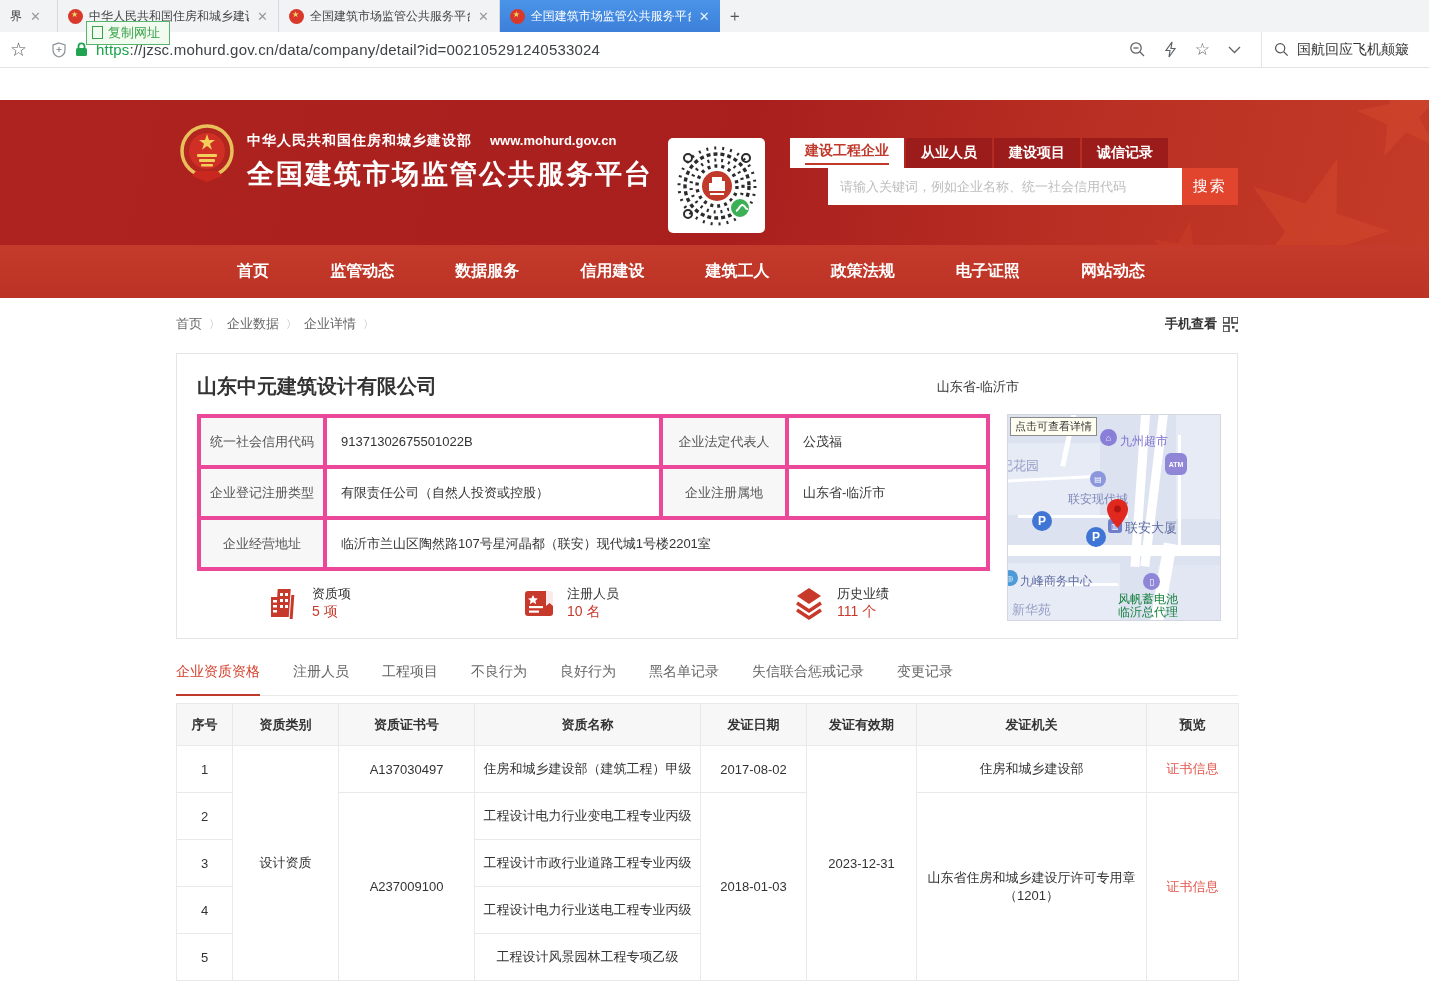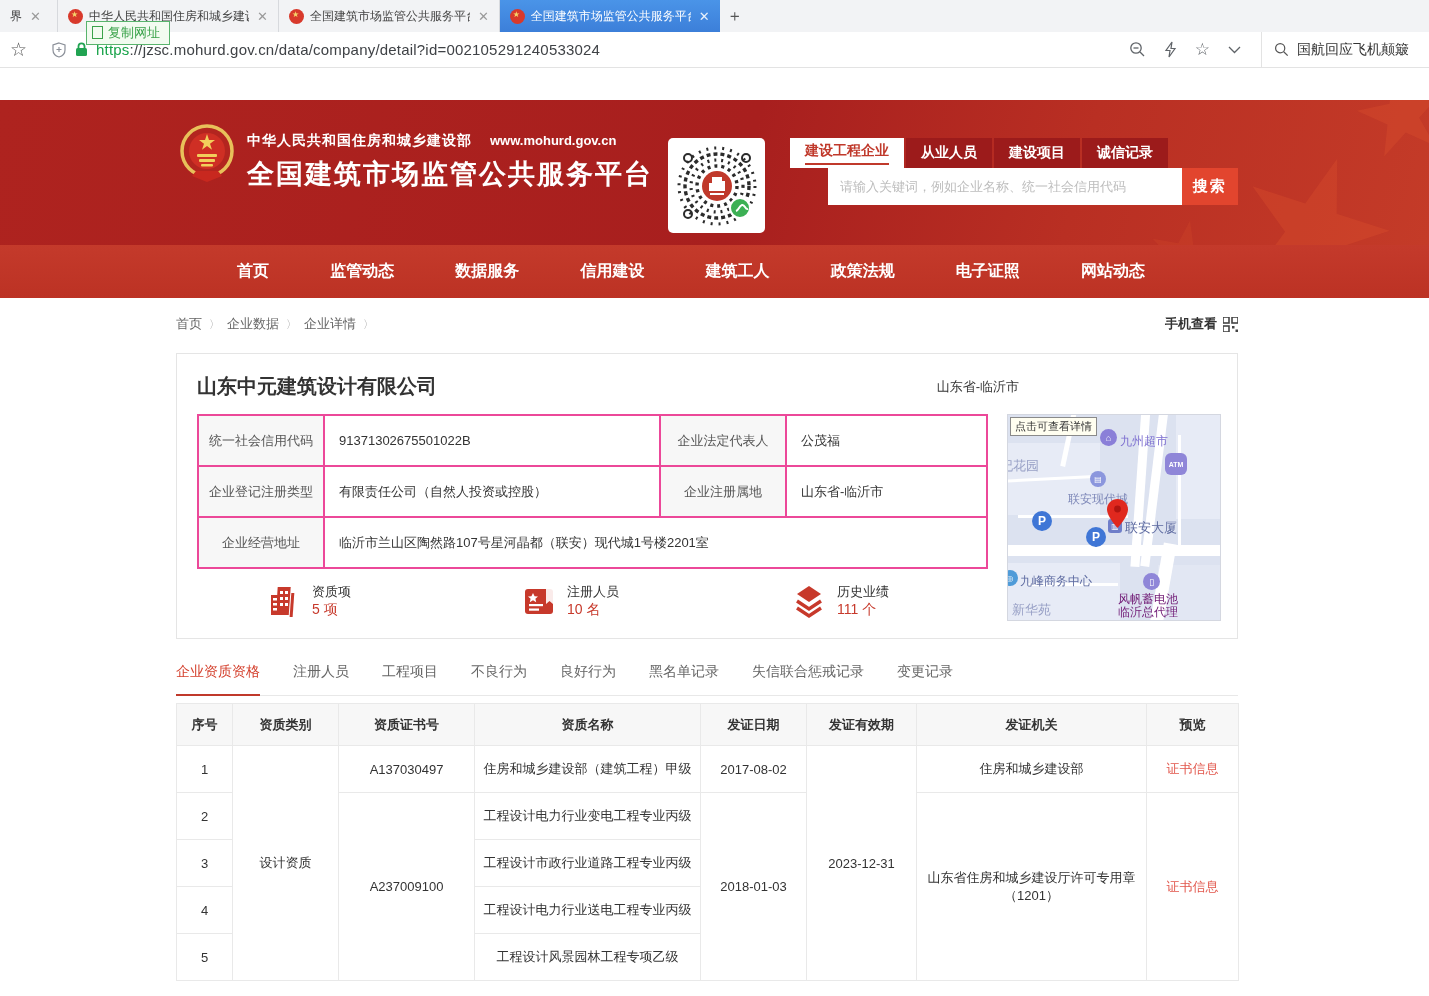--- a/index.html
+++ b/index.html
@@ -47,39 +47,39 @@
   .brand-text .line2 { color:#fff; font-size:27px; font-weight:bold; letter-spacing:2px; margin-top:6px; }
   .qr-box { position:absolute; left:668px; top:38px; width:97px; height:95px; background:#fff; border-radius:5px; display:flex; align-items:center; justify-content:center; }
   .hsearch { position:absolute; left:790px; top:38px; width:448px; }
   .stabs { display:flex; }
   .stab { height:30px; padding:0 15px; display:flex; align-items:center; background:#9c1b1b; color:#fff; font-size:14px; font-weight:bold; margin-right:2px; }
   .stab.active { background:#fff; color:#c0392b; }
   .stab.active span { border-bottom:2px solid #c0392b; padding-bottom:3px; }
   .sform { display:flex;padding-left:38px; }
   .sinput { width:386px; height:37px; border:none; background:#fff; padding:0 12px; font-size:13px; color:#333; outline:none; font-family:inherit; }
   .sinput::placeholder { color:#bdbdbd; }
-  .sbtn { width:62px; height:37px; background:#e2452e; color:#fff; border:none; font-size:15px; font-weight:bold; letter-spacing:2px; }
+  .sbtn { width:62px; height:37px; background:#e2452e; color:#fff; border:none; font-size:15px; font-weight:normal; letter-spacing:2px; }
 
   .main-nav { height:53px; background:linear-gradient(#c43a2b,#bc3224); }
   .nav-inner { margin-left:237px; width:908px; height:100%; display:flex; justify-content:space-between; align-items:center; }
   .nav-item { color:#fff; font-size:16px; font-weight:bold; cursor:pointer; }
 
   
   .content { width:1062px; margin-left:176px; }
   .crumb-row { display:flex; justify-content:space-between; align-items:center; margin-top:16px; height:20px; }
   .crumbs { font-size:13px; color:#666; display:flex; gap:7px; align-items:center; }
   .crumbs .sep { color:#aaa; font-size:11px; }
   .mobile-view { display:flex; align-items:center; gap:6px; font-size:13px; color:#333; font-weight:bold; }
 
   .company-card { position:relative; margin-top:19px; height:286px; border:1px solid #e5e5e5; }
   .card-head { display:flex; justify-content:space-between; align-items:center; padding:19px 20px 14px 20px; }
   .company-name { font-size:20px; color:#333; font-weight:bold; }
   .company-region { font-size:13px; color:#333; margin-right:198px; }
   .info-table { border-collapse:collapse; margin-left:20px; }
-  .info-table td { border:2px solid #ec4899; height:51px; font-size:13px; color:#333; padding:0 14px; }
+  .info-table td { border:4px solid #ec4899; height:51px; font-size:13px; color:#333; padding:0 14px; }
   .info-table td.lbl { background:#f7f7f7; width:126px; text-align:center; color:#555; padding:0 6px; }
   .info-table td.v1 { width:336px; }
   .info-table td.v2 { width:201px; }
   .stats { position:relative; height:56px; margin-top:14px; }
   .stat { position:absolute; display:flex; gap:10px; align-items:center; }
   .stat .txt .slbl { font-size:13px; color:#333; }
   .stat .txt .sval { font-size:14px; color:#c7392b; }
   .s1{ left:89px; } .s2{ left:344px; } .s3{ left:614px; }
 
   
@@ -397,21 +397,21 @@
           <span>P</span>
         </div>
       <div class="pin" style="left:78px;top:112px;width:20px;height:20px;background:#3f76d6;border-top-color:#3f76d6;font-size:12px;font-weight:bold;">
           <span>P</span>
         </div>
 
       <div class="pin" style="left:-6px;top:155px;width:16px;height:16px;background:#4f9bd8;border-top-color:#4f9bd8;font-size:8px;">◎</div>
       <div class="mlabel" style="left:12px;top:158px;color:#5d6aa0;">九峰商务中心</div>
 
       <div class="pin" style="left:135px;top:158px;width:17px;height:17px;background:#8f86d8;border-top-color:#8f86d8;font-size:9px;">▯</div>
-      <div class="mlabel" style="left:110px;top:178px;color:#701a75;text-align:center;line-height:13px;">
+      <div class="mlabel" style="left:110px;top:178px;color:#15803d;text-align:center;line-height:13px;">
         <div>风帆蓄电池</div>
           <div>临沂总代理</div>
       </div>
 
       <div class="mlabel" style="left:4px;top:186px;color:#98a0c6;font-size:13px;">新华苑</div>
     </div>
   </div>
 
   <div class="dtabs">
     <span class="dtab active">企业资质资格</span>

